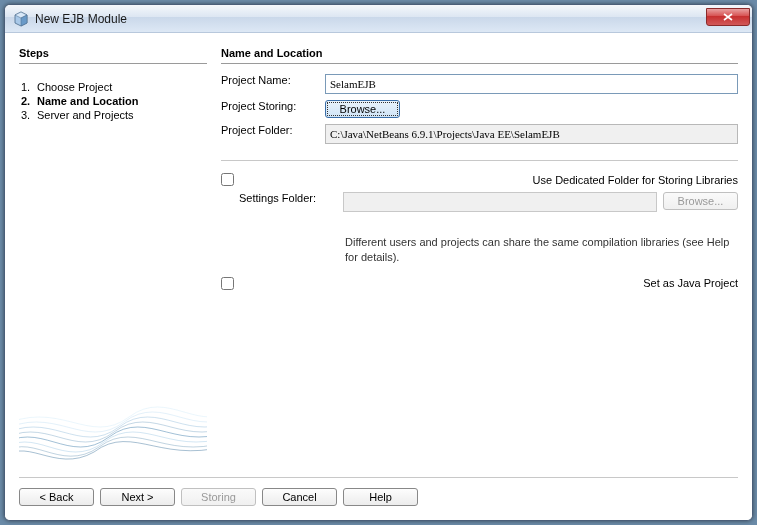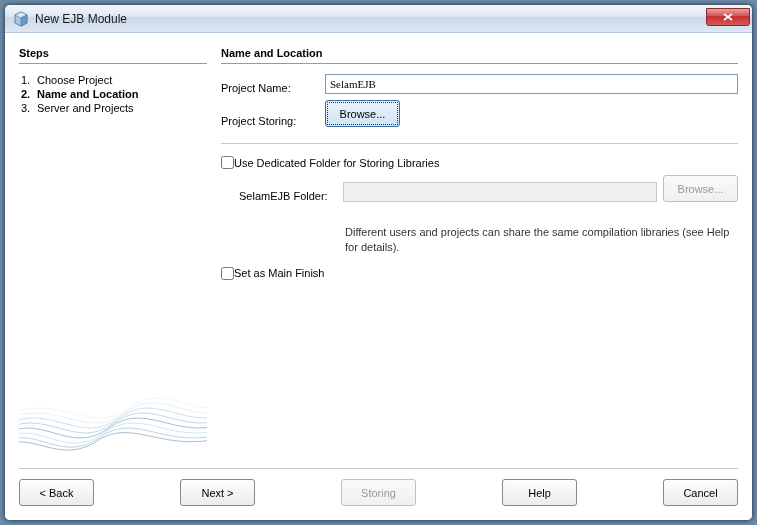--- a/index.html
+++ b/index.html
@@ -73,21 +73,21 @@
       display: flex;
       flex-direction: column;
       position: relative;
       overflow: hidden;
     }
     .left-panel h3 {
       font-size: 11px;
       font-weight: bold;
       padding-bottom: 4px;
       border-bottom: 1px solid #9a9a9a;
-      margin-bottom: 9px;
+      margin-bottom: 16px;
     }
     .steps-list {
       list-style: none;
     }
     .steps-list li {
       padding: 1px 0;
       font-size: 11px;
       display: flex;
     }
     .steps-list .num { width: 18px; padding-left: 2px; }
@@ -106,21 +106,21 @@
     }
     .right-panel h3 {
       font-size: 11px;
       font-weight: bold;
       padding-bottom: 4px;
       border-bottom: 1px solid #9a9a9a;
       margin-bottom: 10px;
     }
     .form-row {
       display: flex;
-      align-items: flex-end;
+      align-items: flex-start;
       margin-bottom: 6px;
       gap: 6px;
     }
     .form-row label {
       width: 98px;
       font-size: 11px;
     }
     .form-row input[type="text"] {
       flex: 1;
       font-size: 11px;
@@ -136,21 +136,21 @@
     .form-row input:disabled {
       background: #f0f0f0;
       border: 1px solid #c8c8c8;
       color: #888;
     }
     .btn {
       font-size: 11px;
       font-family: inherit;
       padding: 2px 8px;
       min-width: 75px;
-      height: 27px;
+      height: 18px;
       background: linear-gradient(to bottom, #fdfdfd, #ececec);
       border: 1px solid #888;
       border-radius: 3px;
       cursor: default;
     }
     .btn.focused {
       border: 1px solid #3a6ea8;
       outline: 1px dotted #333;
       outline-offset: -3px;
       background: linear-gradient(to bottom, #eaf3fb, #cfe4f7);
@@ -160,41 +160,43 @@
       background: linear-gradient(to bottom, #fafafa, #f0f0f0);
       border-color: #c0c0c0;
     }
     .separator {
       border-top: 1px solid #c8c8c8;
       margin: 10px 0 12px 0;
     }
     .chk-row {
       display: flex;
       align-items: center;
+      gap: 6px;
       font-size: 11px;
       margin-bottom: 6px;
+      justify-content: space-between;
     }
     .chk-row input[type="checkbox"] {
       width: 13px;
       height: 13px;
     }
     .indent-row { padding-left: 18px; }
     .hint {
       font-size: 11px;
       color: #333;
       padding-left: 124px;
       line-height: 1.35;
       margin-top: 17px;
       margin-bottom: 12px;
     }
     .button-bar {
       border-top: 1px solid #c8c8c8;
       padding-top: 10px;
       display: flex;
-      justify-content: space-between;
+      justify-content: flex-start;
       gap: 6px;
     }
   </style>
 </head>
 <body>
 
 <div class="window">
   <div class="titlebar">
     <span class="icon">
       <svg viewBox="0 0 16 16" width="16" height="16">
@@ -248,44 +250,48 @@
         <div class="form-row">
           <label>Project Name:</label>
           <input type="text" value="SelamEJB" style="">
         </div>
 
         <div class="form-row">
           <label>Project Storing:</label>
           <button class="btn focused">Browse...</button>
         </div>
 
+        <div class="form-row">
+          <label>Project Folder:</label>
+          <input type="text" readonly="" value="C:\Java\NetBeans 6.9.1\Projects\Java EE\SelamEJB" style="">
+        </div>
 
         <div class="separator"></div>
 
         <div class="chk-row">
           <input type="checkbox" style="">
           <span>Use Dedicated Folder for Storing Libraries</span>
         </div>
 
         <div class="form-row indent-row">
-          <label class="lbl-disabled">SelamEJB Folder:</label>
+          <label class="lbl-disabled">Settings Folder:</label>
           <input type="text" disabled="" value="" style="">
           <button class="btn" disabled="">Browse...</button>
         </div>
 
         <div class="hint">Different users and projects can share the same compilation libraries (see Help for details).</div>
 
         <div class="chk-row">
           <input type="checkbox" style="">
-          <span>Set as Main Finish</span>
+          <span>Set as Java Project</span>
         </div>
       </div>
     </div>
 
     <div class="button-bar">
       <button class="btn">&lt; Back</button>
       <button class="btn">Next &gt;</button>
       <button class="btn" disabled="">Storing</button>
+      <button class="btn">Cancel</button>
       <button class="btn">Help</button>
-      <button class="btn">Cancel</button>
     </div>
   </div>
 </div>
 
 </body></html>

